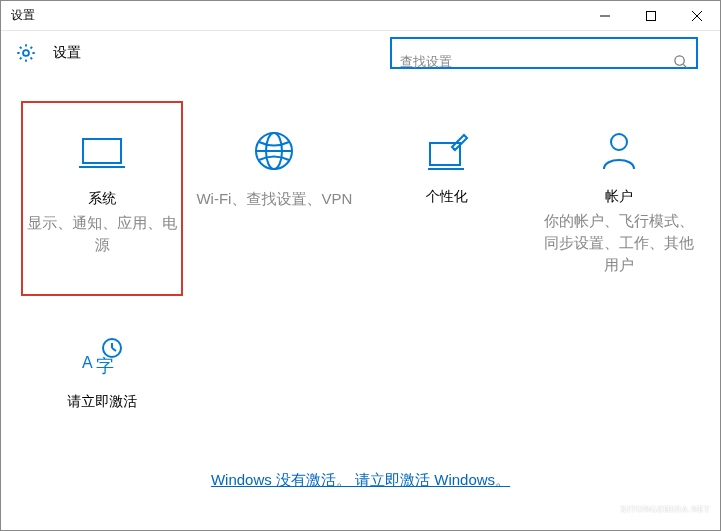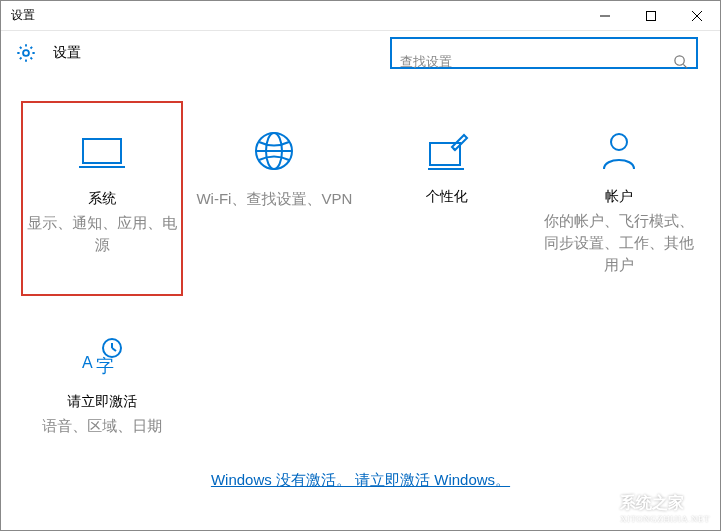--- a/index.html
+++ b/index.html
@@ -152,35 +152,33 @@
             <g class="stroke">
               <circle cx="34" cy="14" r="9"></circle>
               <line x1="34" y1="9" x2="34" y2="14"></line>
               <line x1="34" y1="14" x2="38" y2="17"></line>
               <text x="4" y="34" font-size="16" fill="#0078d7" stroke="none" font-weight="500">A</text>
               <text x="18" y="38" font-size="18" fill="#0078d7" stroke="none" font-weight="500">字</text>
             </g>
           </svg>
       </div>
       <div class="tile-title">请立即激活</div>
-      <div class="tile-desc">语音、区域、日期</div>
     </div>
 
   </div>
 
   <div class="activation">
     <a href="#">Windows 没有激活。 请立即激活 Windows。</a>
   </div>
 </div>
 
 <div class="watermark">
   <svg width="30" height="30" viewBox="0 0 30 30">
       <g stroke="#fff" fill="none" stroke-width="2">
         <path d="M4 15 L15 6 L26 15"></path>
         <path d="M7 14 V25 H23 V14"></path>
         <rect x="13" y="17" width="5" height="8"></rect>
       </g>
     </svg>
   <div>
-    <div class="watermark-text">系统之家</div>
     <div class="watermark-sub">XITONGZHIJIA.NET</div>
   </div>
 </div>
 
 </body></html>

